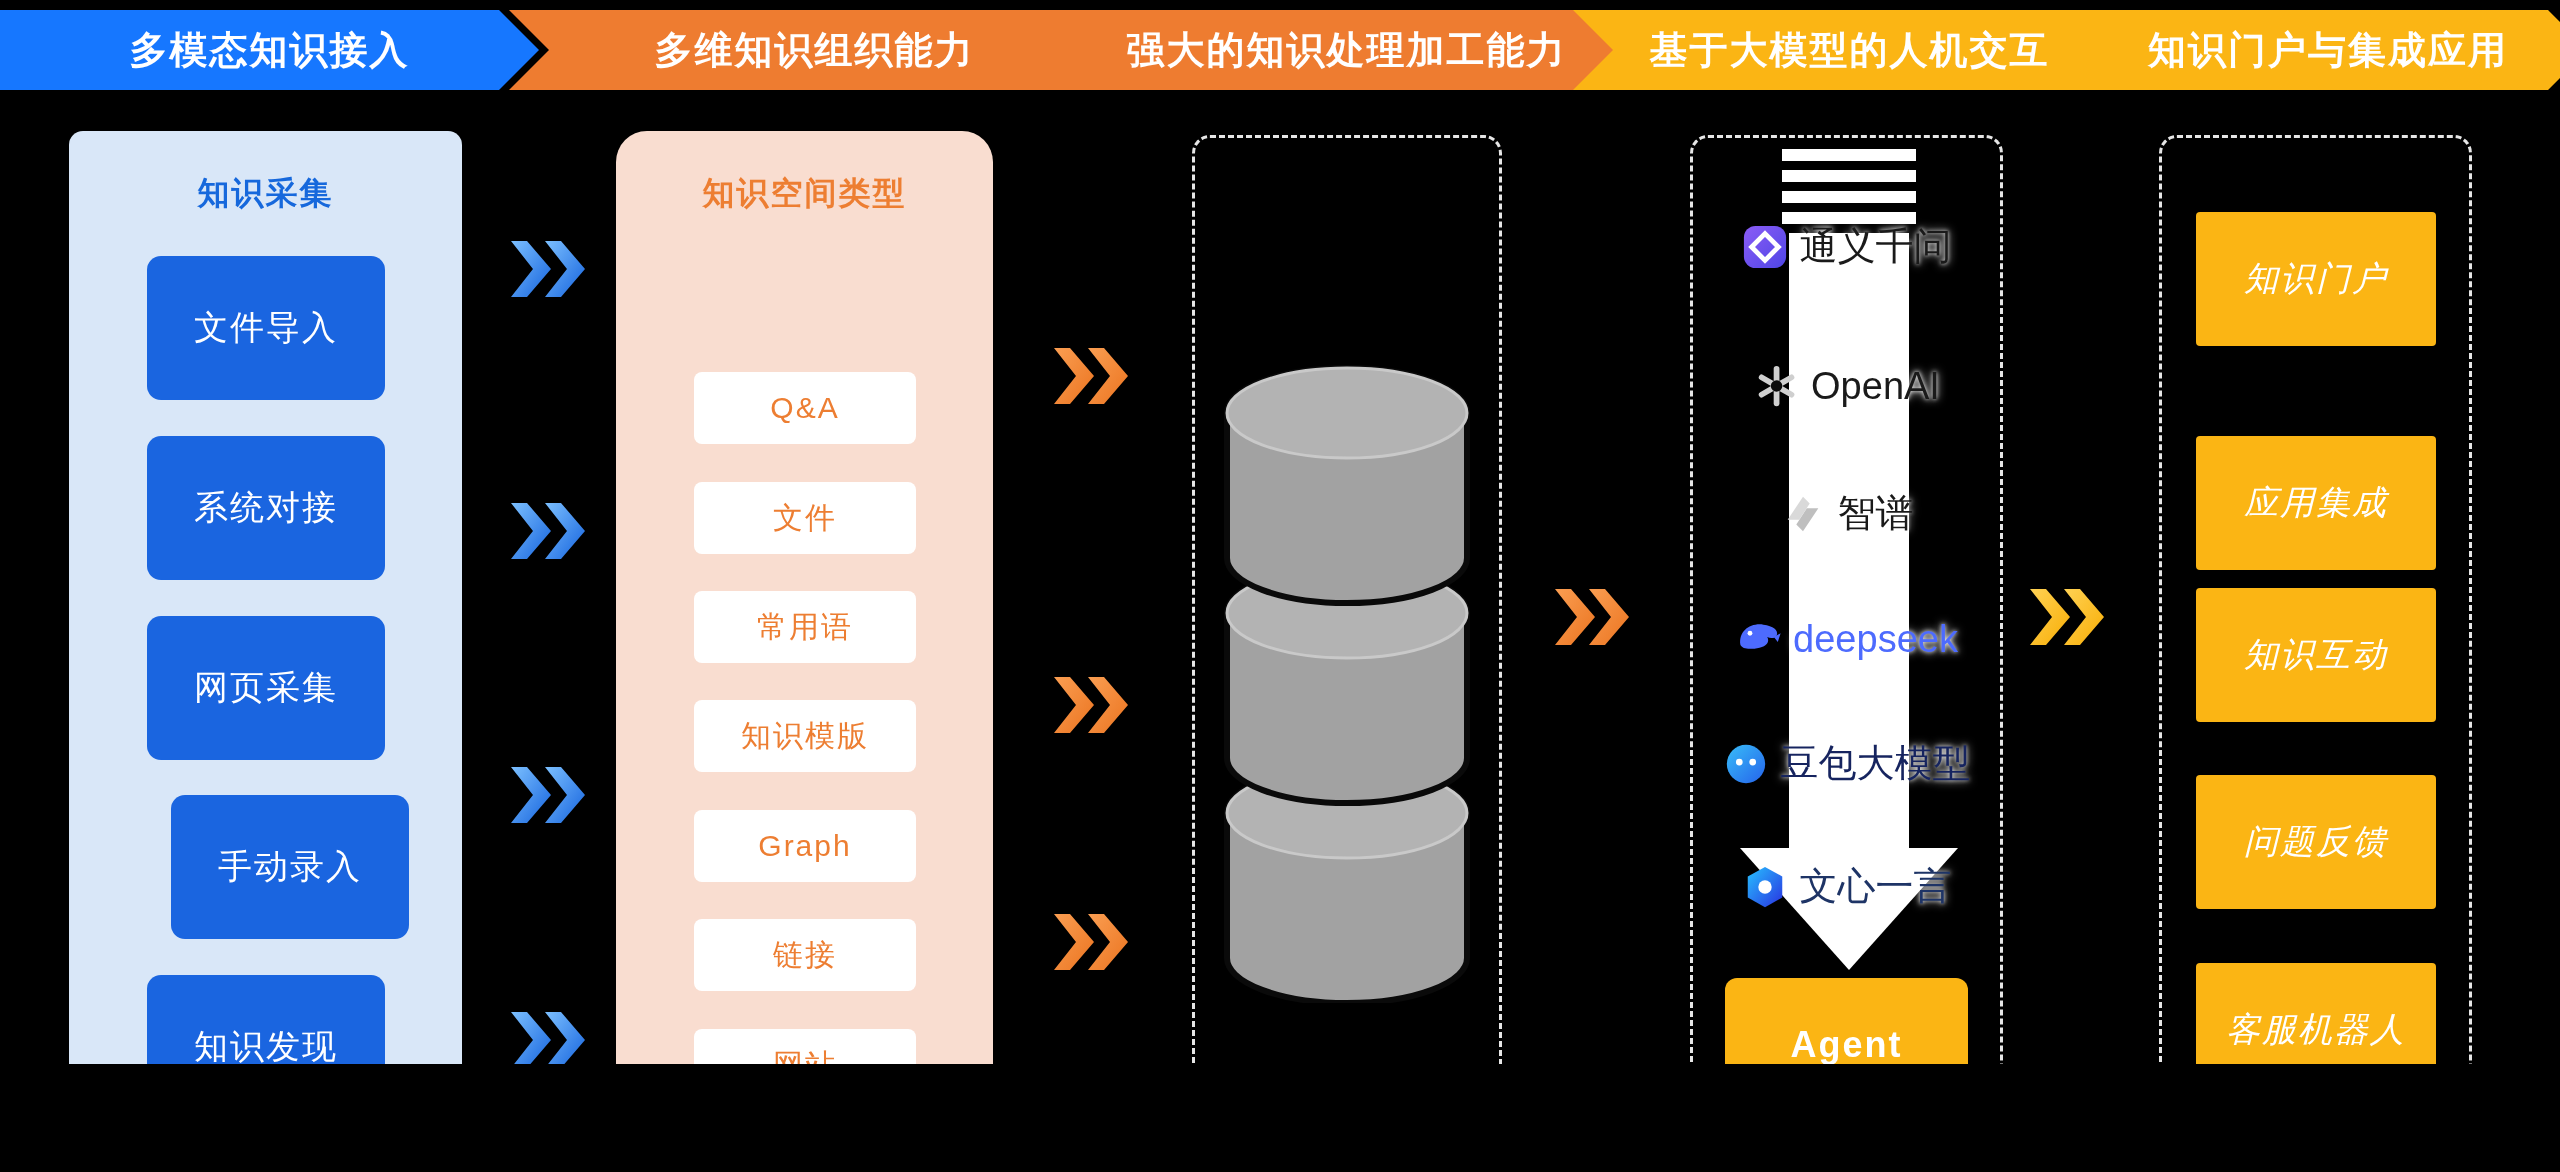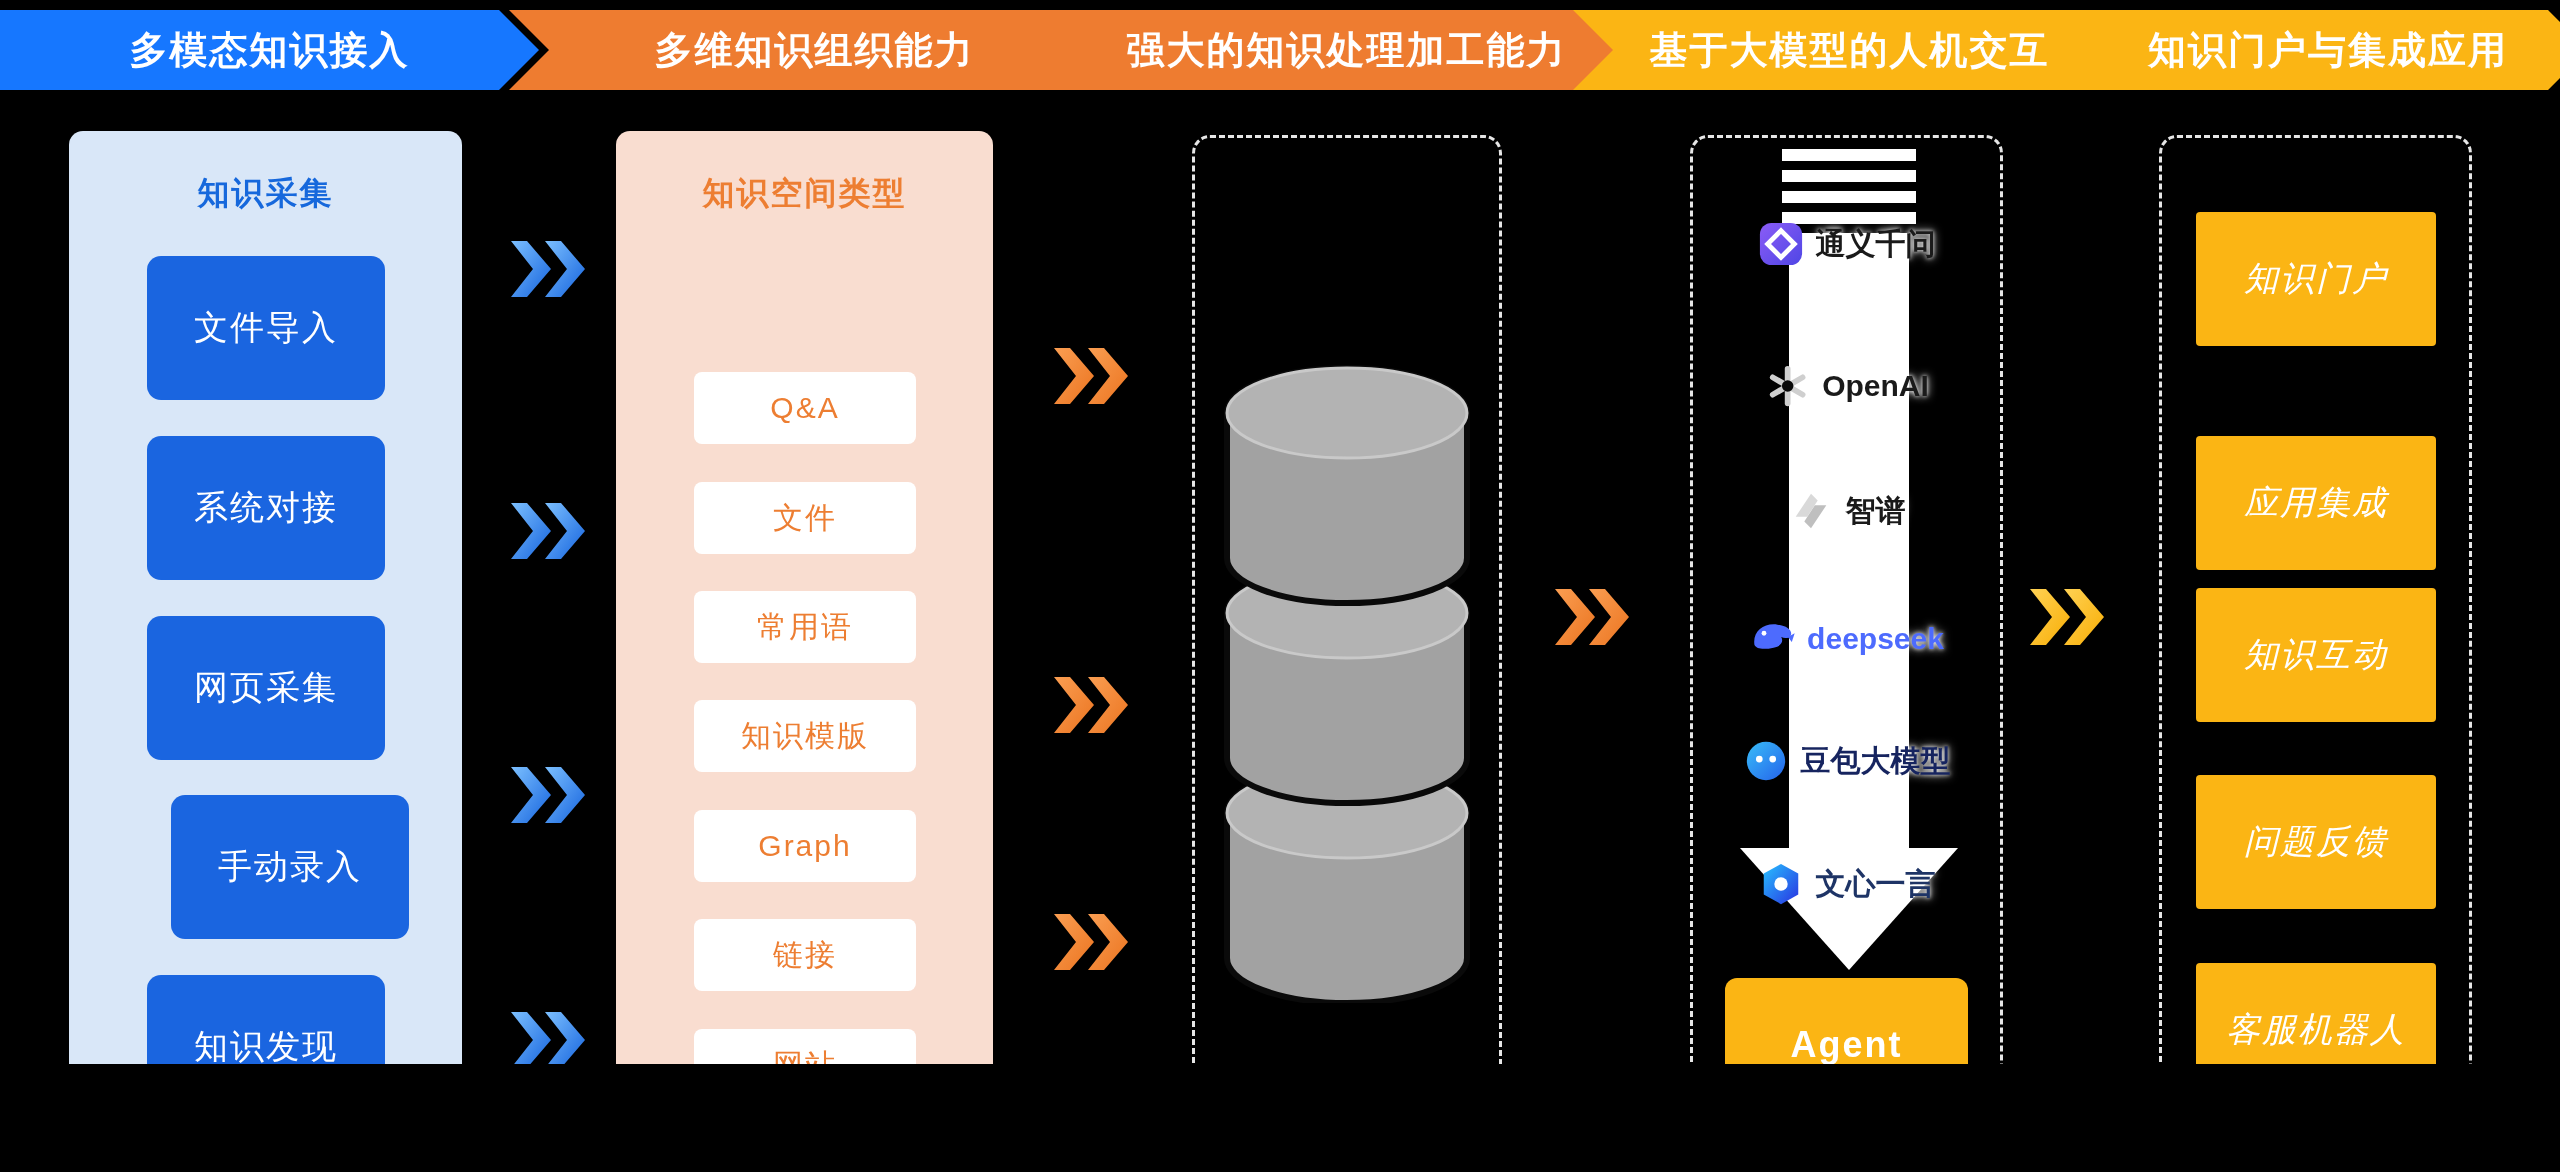--- a/index.html
+++ b/index.html
@@ -12,37 +12,37 @@
   .banner.first{clip-path:polygon(0 0,calc(100% - 40px) 0,100% 50%,calc(100% - 40px) 100%,0 100%);}
   .banner.notch{padding-left:28px;}
   .b1{left:0;width:539px;}
   .b2{left:509px;width:555px;}
   .b3{left:1034px;width:569px;}
   .b4{left:1573px;width:497px;}
   .b5{left:2040px;width:520px;}
   
   .panel{position:absolute;top:131px;height:1041px;border-radius:14px 14px 0 0;}
   .panel-blue{left:69px;width:393px;}
-  .panel-peach{left:616px;width:377px;}
+  .panel-peach{left:616px;width:377px;border-radius:31px;}
   .panel-title{position:absolute;top:41px;left:0;width:100%;text-align:center;
                font-size:32px;font-weight:bold;letter-spacing:2px;}
   .node{position:absolute;display:flex;align-items:center;justify-content:center;letter-spacing:2px;}
   .btn-blue{left:78px;width:238px;height:144px;border-radius:14px;color:#fff;font-size:34px;}
   .btn-white{left:78px;width:222px;height:72px;border-radius:8px;background:#fff;font-size:30px;}
   
   .dashed{position:absolute;top:135px;height:1031px;border:3px dashed #e6e6e6;border-radius:18px;}
   .panel-db{left:1192px;width:304px;}
   .panel-models{left:1690px;width:307px;}
   .panel-apps{left:2159px;width:307px;}
   .db-svg{position:absolute;left:22px;top:225px;}
   
   .arrow-svg{position:absolute;left:47px;top:5px;z-index:1;}
   .model-row{position:absolute;left:50%;transform:translateX(-50%);display:flex;align-items:center;
              gap:12px;z-index:2;white-space:nowrap;}
-  .model-name{font-size:30px;font-weight:bold;
+  .model-name{font-size:38px;font-weight:normal;
               text-shadow:0 0 10px rgba(255,255,255,.95),0 0 4px rgba(255,255,255,.9);}
   .model-icon{width:46px;height:46px;flex:0 0 auto;}
   .agent-btn{left:32px;top:840px;width:243px;height:134px;border-radius:12px;color:#fff;
              font-size:36px;font-weight:bold;z-index:2;}
   
   .btn-yellow{left:34px;width:240px;height:134px;border-radius:4px;color:#fff;font-size:34px;font-style:italic;}
   
   .chev{position:absolute;width:80px;height:56px;}
 </style>
 </head>

